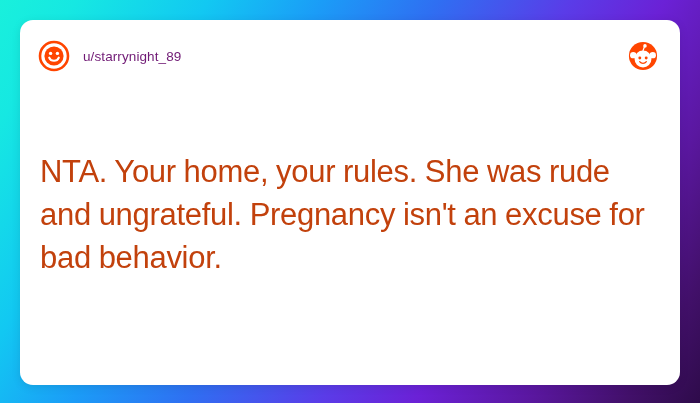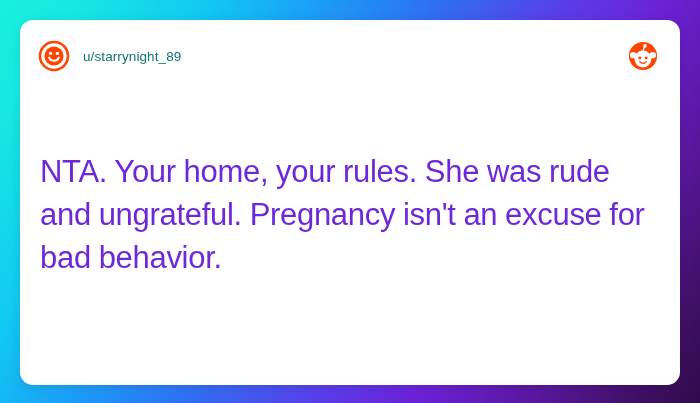--- a/index.html
+++ b/index.html
@@ -60,21 +60,21 @@
   .avatar {
     width: 32px;
     height: 32px;
     flex: 0 0 32px;
     display: block;
   }
 
   .username {
     margin-left: 13px;
     font-size: 13.5px;
-    color: #0f766e;
+    color: #701a75;
     letter-spacing: 0.1px;
     white-space: nowrap;
     font-family: "Liberation Sans", sans-serif;
   }
 
   .spacer {
     flex: 1 1 auto;
   }
 
   .brand-logo {
@@ -90,21 +90,21 @@
     top: 130px;
     width: 100%;
     box-sizing: border-box;
     padding: 0 30px 0 20px;
   }
 
   .post-text {
     margin: 0;
     font-size: 31px;
     line-height: 43px;
-    color: #6d28d9;
+    color: #c2410c;
     font-weight: 400;
     letter-spacing: -0.3px;
     word-spacing: -0.5px;
     font-family: "Liberation Sans", sans-serif;
   }
 </style>
 </head>
 <body>
 
 <div id="screenshot">

